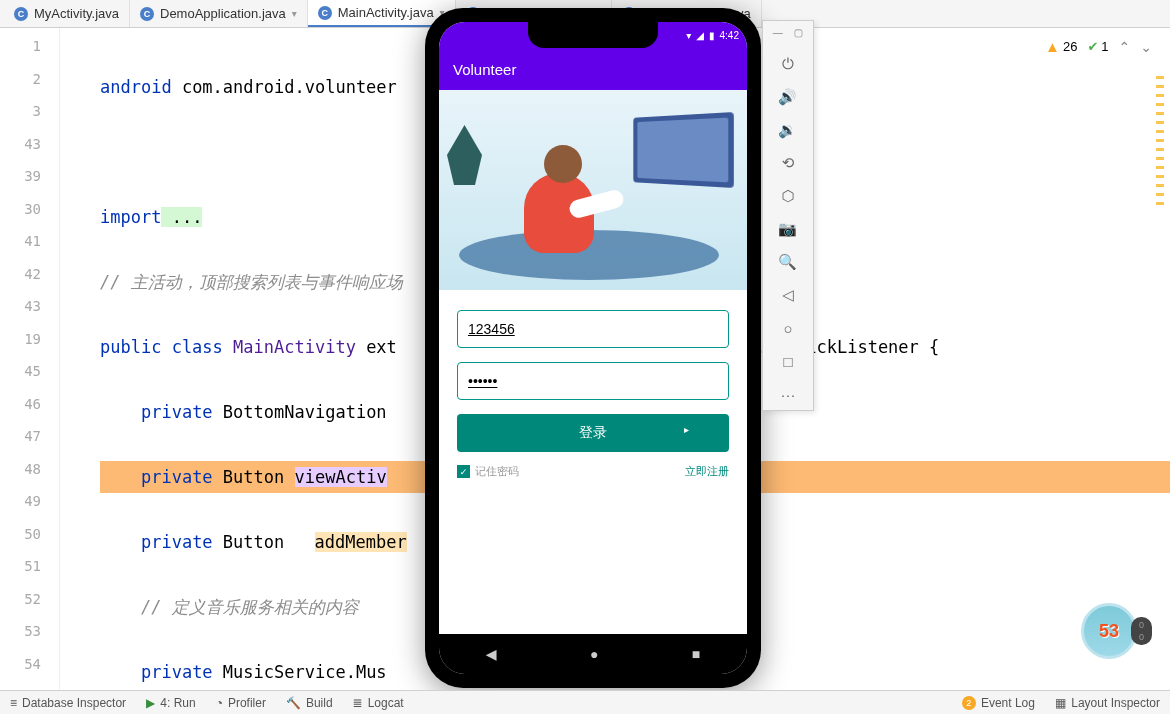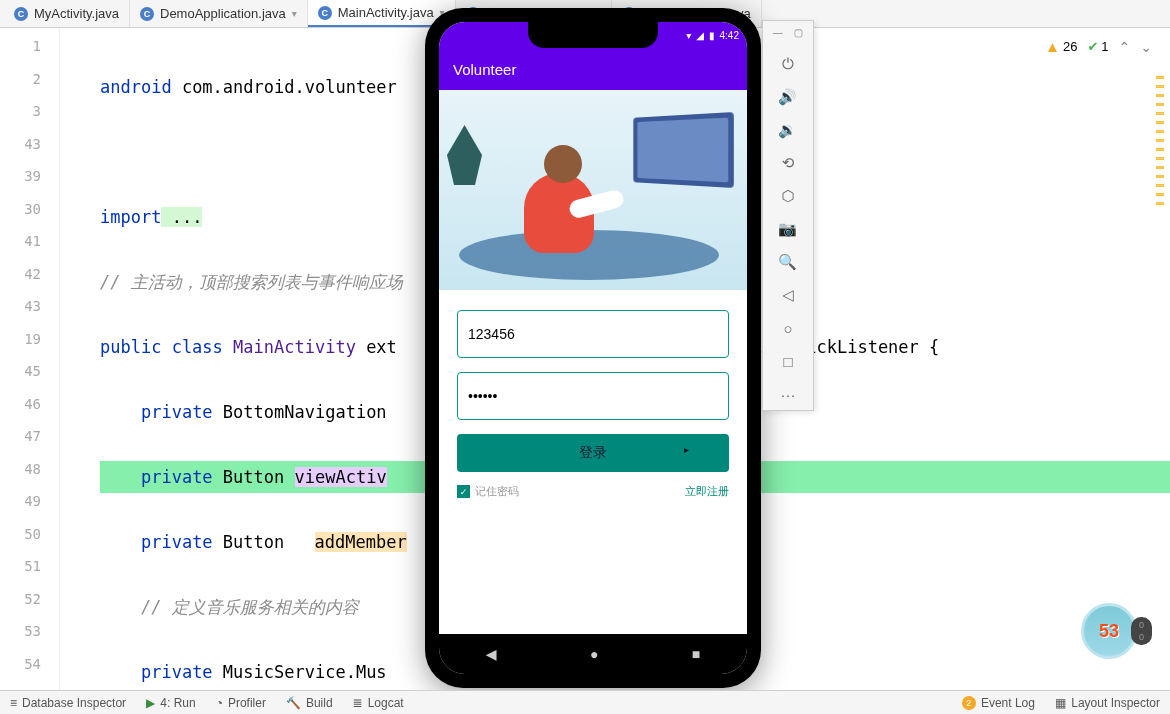--- a/index.html
+++ b/index.html
@@ -36,22 +36,22 @@
 .mm-mark { width: 8px; height: 3px; background: #f9c74f; margin: 6px 0; }
 
 
 .phone-frame { position: absolute; left: 425px; top: 8px; width: 336px; height: 680px; background: #000; border-radius: 38px; padding: 14px; box-shadow: 0 6px 30px rgba(0,0,0,0.4); }
 .phone-screen { width: 100%; height: 100%; background: #fff; border-radius: 26px; overflow: hidden; position: relative; }
 .notch { position: absolute; top: 0; left: 50%; transform: translateX(-50%); width: 130px; height: 26px; background: #000; border-radius: 0 0 16px 16px; z-index: 10; }
 .status-bar { height: 26px; background: #6200ea; color: #fff; display: flex; justify-content: flex-end; align-items: center; padding: 0 8px; font-size: 10px; gap: 5px; }
 .app-bar { height: 42px; background: #6200ea; color: #fff; display: flex; align-items: center; padding: 0 14px; font-size: 15px; font-weight: 500; }
 .illustration { height: 200px; background: linear-gradient(#e8f4fa,#c8e6f0); position: relative; overflow: hidden; }
 .form-area { padding: 20px 18px; }
-.text-input { width: 100%; height: 48px; border: 1.5px solid #009688; border-radius: 4px; padding: 0 10px; font-size: 14px; margin-bottom: 14px; outline: none; }
-.login-btn { width: 100%; height: 38px; background: #00897b; color: #0f172a; border: none; border-radius: 4px; font-size: 14px; cursor: pointer; position: relative; }
+.text-input { width: 100%; height: 38px; border: 1.5px solid #009688; border-radius: 4px; padding: 0 10px; font-size: 14px; margin-bottom: 14px; outline: none; text-decoration: underline; }
+.login-btn { width: 100%; height: 38px; background: #00897b; color: #ffffff; border: none; border-radius: 4px; font-size: 14px; cursor: pointer; position: relative; }
 .login-btn::after { content: "▸"; position: absolute; right: 40px; font-size: 10px; }
 .form-row { display: flex; justify-content: space-between; margin-top: 12px; font-size: 11px; }
 .remember { display: flex; align-items: center; gap: 5px; color: #999; }
 .chkbox { width: 13px; height: 13px; background: #00897b; color: #fff; display: inline-flex; align-items: center; justify-content: center; font-size: 9px; }
 .forgot { color: #00897b; }
 .nav-bar { position: absolute; bottom: 0; left: 0; right: 0; height: 40px; background: #000; display: flex; justify-content: space-around; align-items: center; color: #ccc; font-size: 14px; }
 
 
 .emu-toolbar { position: absolute; left: 762px; top: 20px; width: 52px; background: #f5f5f5; border: 1px solid #ccc; padding: 6px 0; display: flex; flex-direction: column; align-items: center; gap: 13px; box-shadow: 2px 2px 6px rgba(0,0,0,0.1); }
 .emu-top { display: flex; gap: 11px; margin-bottom: 3px; }
@@ -133,21 +133,21 @@
     <div class="gutter-line">53</div>
     <div class="gutter-line">54</div>
   </div>
   <div class="code">
 <div><span class="kw">android</span><span> com.android.volunteer</span></div>
 <div>&nbsp;</div>
 <div><span class="kw">import</span><span class="hl3"> ...</span></div>
 <div><span class="cmt">// 主活动，顶部搜索列表与事件响应场</span></div>
 <div><span class="kw">public class</span><span class="cls"> MainActivity </span><span>ext</span>                               <span>View.OnClickListener {</span></div>
 <div>    <span class="kw">private</span><span> BottomNavigation</span></div>
-<div style="background:#86efac">    <span class="kw">private</span><span> Button </span><span class="hl">viewActiv</span></div>
+<div style="background:#fdba74">    <span class="kw">private</span><span> Button </span><span class="hl">viewActiv</span></div>
 <div>    <span class="kw">private</span><span> Button </span><span class="hl2">addMember</span></div>
 <div>    <span class="cmt">// 定义音乐服务相关的内容</span></div>
 <div>    <span class="kw">private</span><span> MusicService.Mus</span></div>
 
 
 
 
 
 
 

